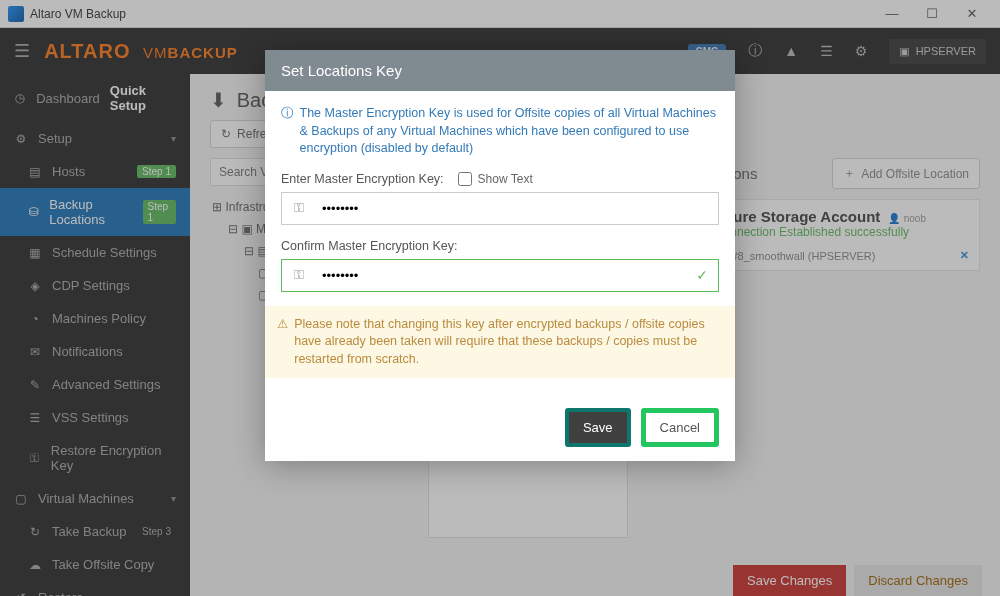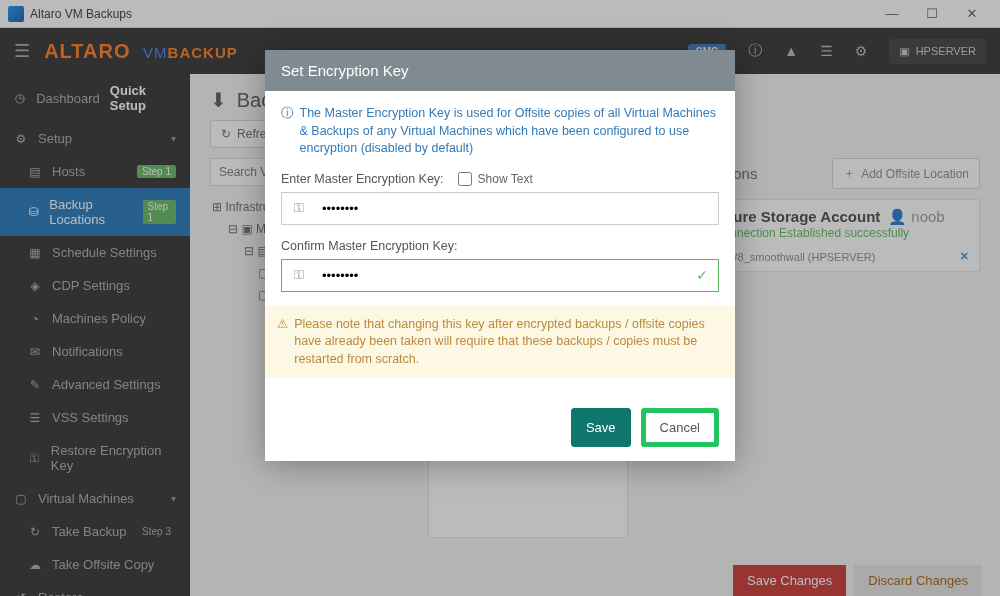--- a/index.html
+++ b/index.html
@@ -4,21 +4,21 @@
 <style>
 *{margin:0;padding:0;box-sizing:border-box;font-family:"Segoe UI",Arial,sans-serif}
 body{width:1000px;height:596px;overflow:hidden;background:#fff;position:relative}
 .titlebar{height:28px;background:#fff;border-bottom:1px solid #ddd;display:flex;align-items:center;padding:0 8px;font-size:12px;color:#333}
 .titlebar .ico{width:16px;height:16px;background:linear-gradient(135deg,#1e90ff,#0c5aa6);border-radius:2px;margin-right:6px}
 .titlebar .spacer{flex:1}
 .titlebar .win{width:40px;text-align:center;font-size:13px;color:#555;cursor:pointer}
 .appheader{height:46px;background:#2b2b2b;display:flex;align-items:center;padding:0 14px;color:#bbb}
 .hamb{font-size:18px;margin-right:14px;color:#aaa}
 .brand{font-size:20px;font-weight:700;letter-spacing:1px;color:#ff7a1a}
-.brand .vm{color:#3b82f6;font-weight:400;margin-left:6px;font-size:15px}
+.brand .vm{color:#f97316;font-weight:400;margin-left:6px;font-size:15px}
 .brand .bk{color:#ff7a1a;font-weight:700;font-size:15px}
 .appheader .spacer{flex:1}
 .appheader .ctrl{display:flex;align-items:center;gap:22px;color:#b8b8b8;font-size:14px}
 .cmc{background:#3a7abf;color:#fff;padding:2px 8px;border-radius:3px;font-size:10px;font-weight:600}
 .hpbtn{background:#3a3a3a;padding:6px 10px;border-radius:2px;font-size:11px;color:#ccc;display:flex;align-items:center;gap:6px}
 .body{display:flex;height:calc(100% - 74px)}
 .sidebar{width:190px;background:#2b2b2b;color:#aaa;font-size:13px;overflow:hidden}
 .side-item{display:flex;align-items:center;padding:9px 14px;gap:10px;cursor:pointer}
 .side-item.l2{padding-left:28px}
 .side-item.sel{background:#1e73b8;color:#fff}
@@ -43,21 +43,21 @@
 .bcol{width:200px;border:1px solid #e0e0e0;background:#fff}
 .ocol{flex:1}
 .ohead{display:flex;align-items:center;margin-bottom:10px}
 .ohead h3{font-size:15px;color:#666;font-weight:400}
 .addoff{margin-left:auto;background:#fff;border:1px solid #d5d5d5;padding:6px 10px;font-size:12px;color:#888;border-radius:3px;display:flex;align-items:center;gap:6px}
 .offcard{background:#fff;border:1px solid #e3e3e3;display:flex;margin-bottom:10px}
 .offcard .azside{width:58px;background:#2f8fd6;color:#fff;display:flex;flex-direction:column;align-items:center;justify-content:flex-end;position:relative;font-size:12px;padding-bottom:6px}
 .offcard .azside .chk{position:absolute;top:6px;right:6px;width:18px;height:18px;border-radius:50%;background:#5cb85c;color:#fff;font-size:11px;display:flex;align-items:center;justify-content:center}
 .offcard .info{flex:1;padding:8px 10px}
 .offcard .info h4{font-size:15px;color:#444;font-weight:600}
-.offcard .info h4 small{font-size:15px;color:#999;font-weight:400;margin-left:4px}
+.offcard .info h4 small{font-size:10px;color:#999;font-weight:400;margin-left:4px}
 .offcard .info .ok{color:#5cb85c;font-size:12px}
 .offcard .info .sub{font-size:11px;color:#888;margin-top:10px;display:flex;align-items:center;gap:6px}
 .offcard .info .sub .x{margin-left:auto;color:#2f8fd6;cursor:pointer;font-weight:bold}
 .azctrls{display:flex;gap:4px;margin-top:6px}
 .azctrls span{width:18px;height:18px;background:#ff7a1a;color:#fff;font-size:10px;display:flex;align-items:center;justify-content:center;border-radius:2px}
 .footer{position:absolute;bottom:0;right:18px;display:flex;gap:8px}
 .fbtn{padding:8px 14px;font-size:13px;border:none;cursor:pointer}
 .fbtn.save{background:#c9302c;color:#fff}
 .fbtn.disc{background:#e5e5e5;color:#a16207}
 .overlay{position:absolute;inset:0;background:rgba(60,60,60,.35);display:flex;align-items:flex-start;justify-content:center;padding-top:50px}
@@ -70,29 +70,29 @@
 .showt{display:flex;align-items:center;gap:6px;font-size:12px;color:#666}
 .showt input{width:14px;height:14px}
 .inpwrap{display:flex;border:1px solid #ccc;margin-bottom:14px;align-items:center}
 .inpwrap.ok{border-color:#5cb85c}
 .inpwrap .kico{width:34px;text-align:center;color:#999;font-size:13px}
 .inpwrap input{flex:1;border:none;padding:8px 6px;font-size:13px;outline:none}
 .inpwrap .tick{color:#5cb85c;padding:0 10px;font-size:14px}
 .warn{background:#fcf8e3;color:#bb8a3f;padding:10px 12px;margin:0 -16px;font-size:12.5px;line-height:1.4;display:flex;gap:6px}
 .mfoot{display:flex;justify-content:flex-end;gap:10px;padding:14px 16px;background:#fff}
 .mbtn{padding:7px 14px;font-size:13px;border-radius:3px;cursor:pointer}
-.mbtn.save{background:#0f766e;color:#fff;border:1px solid #0f766e}
+.mbtn.save{background:#404040;color:#fff;border:4px solid #0f766e}
 .mbtn.can{background:#fff;border:5px solid #22c55e;color:#555}
 </style>
 </head>
 <body>
 
 <div class="titlebar">
   <div class="ico"></div>
-  <span>Altaro VM Backups</span>
+  <span>Altaro VM Backup</span>
   <div class="spacer"></div>
   <div class="win">—</div>
   <div class="win">☐</div>
   <div class="win">✕</div>
 </div>
 
 <div class="appheader">
   <span class="hamb">☰</span>
   <span class="brand">
     <span>ALTARO</span>
@@ -235,21 +235,21 @@
     </div>
     <div class="footer">
       <button class="fbtn save">Save Changes</button>
       <button class="fbtn disc">Discard Changes</button>
     </div>
   </div>
 </div>
 
 <div class="overlay">
   <div class="modal">
-    <div class="mhead">Set Encryption Key</div>
+    <div class="mhead">Set Locations Key</div>
     <div class="mbody">
       <div class="info-msg">
           <span class="ii">ⓘ</span>
           <span>The Master Encryption Key is used for Offsite copies of all Virtual Machines &amp; Backups of any Virtual Machines which have been configured to use encryption (disabled by default)</span>
         </div>
       <div class="flab">
           <span>Enter Master Encryption Key:</span>
           <label class="showt">
             <input type="checkbox" style="">
             <span>Show Text</span>

